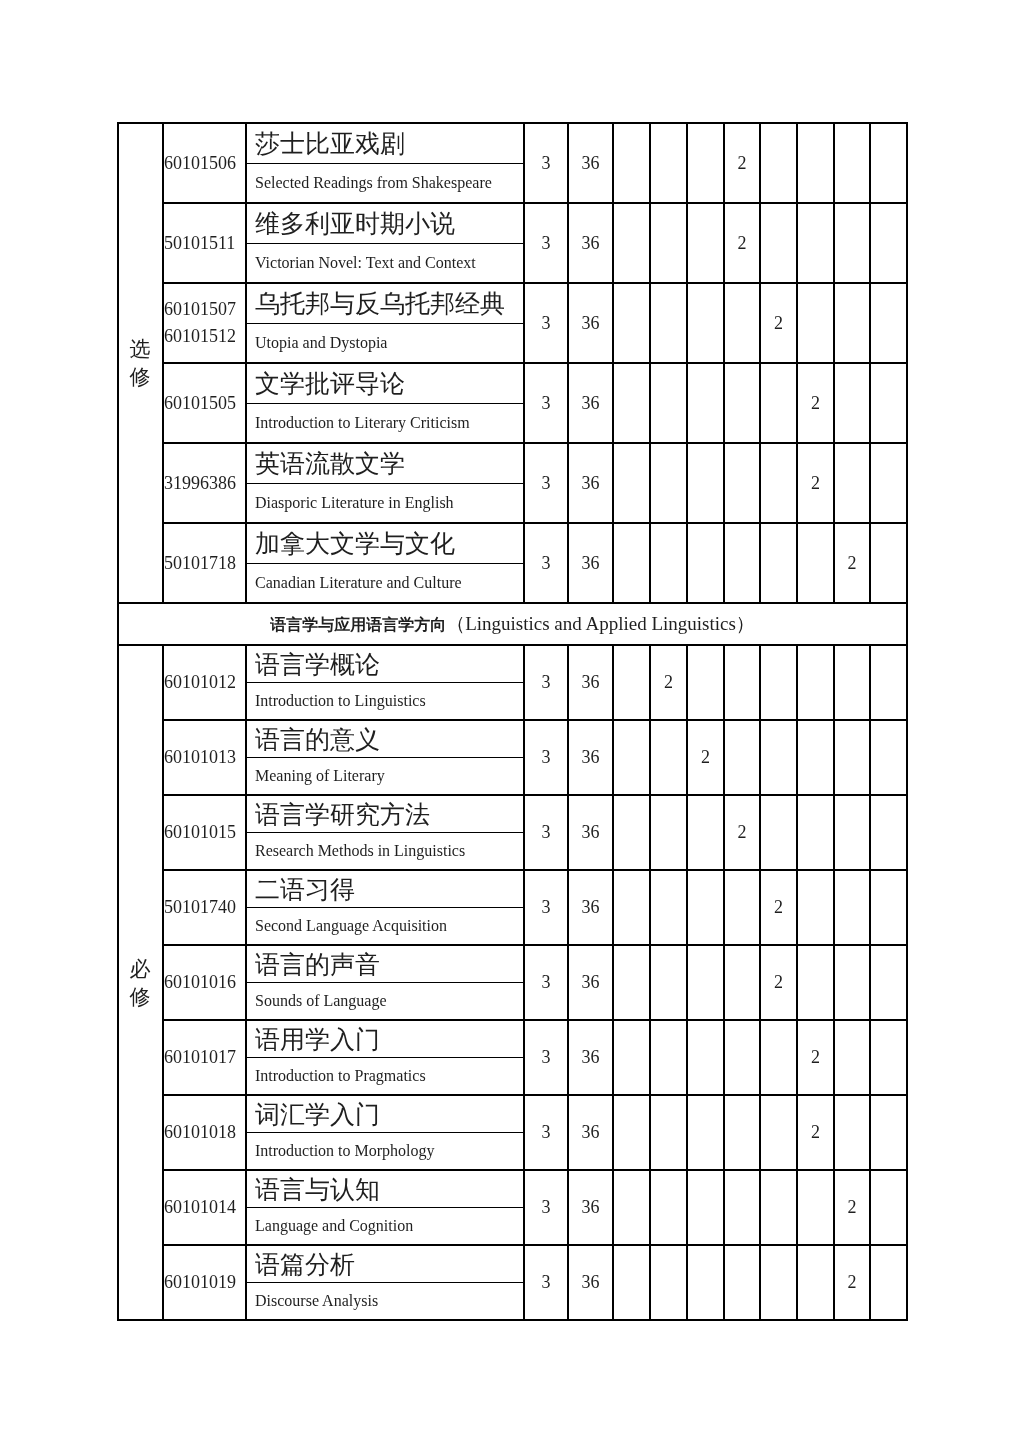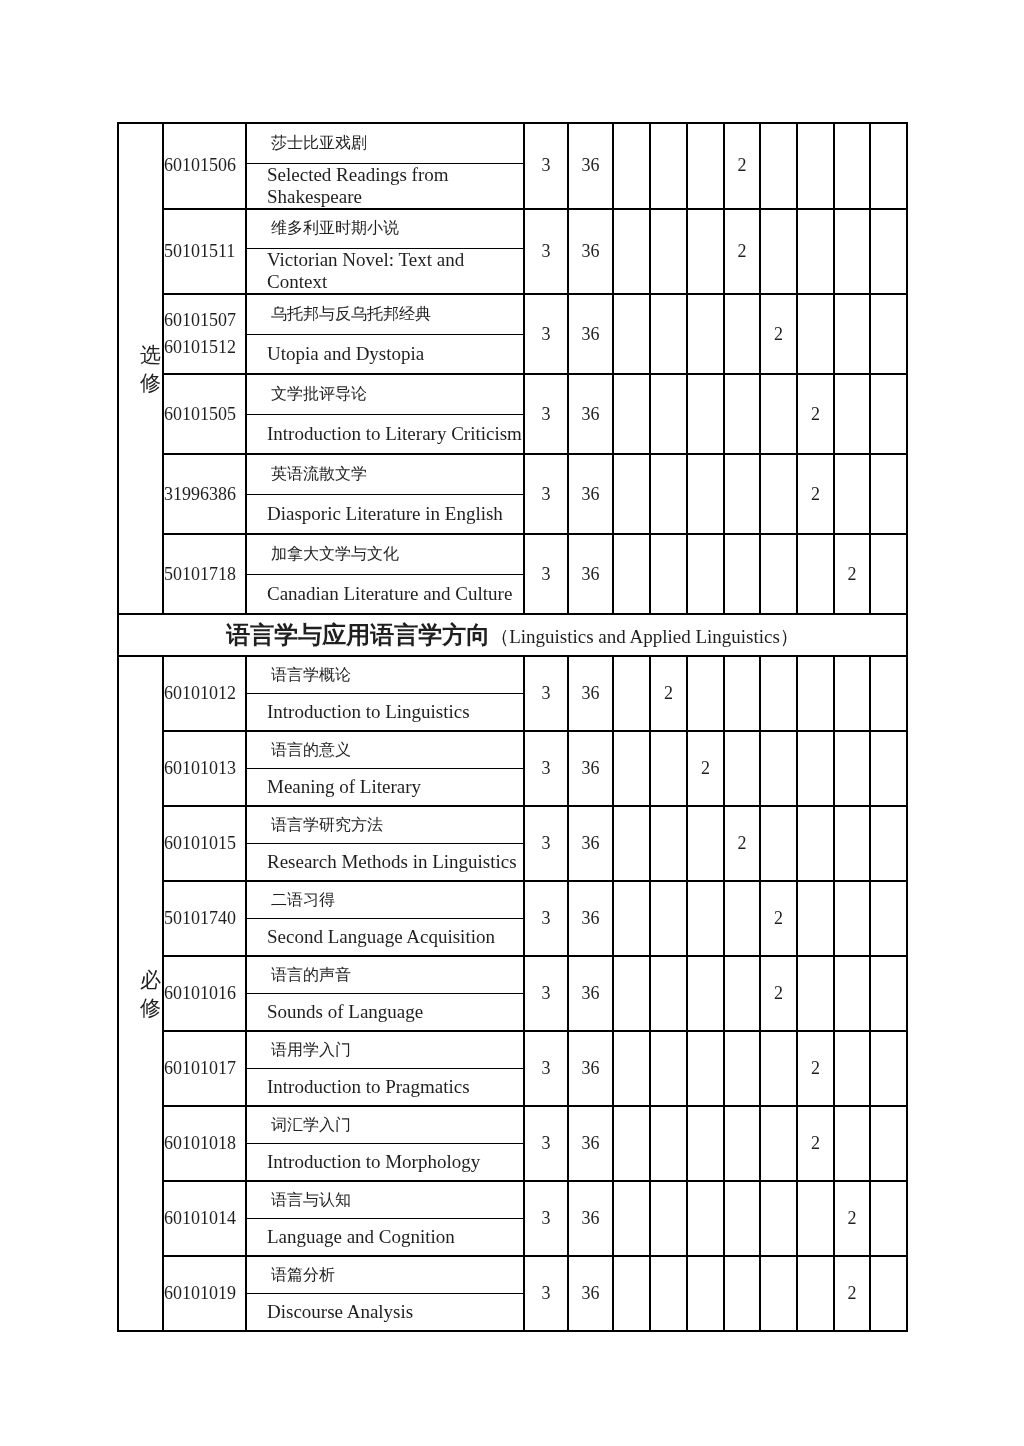--- a/index.html
+++ b/index.html
@@ -25,64 +25,64 @@
     border: 2px solid #000;
   }
   td {
     border: 2px solid #000;
     padding: 0;
     overflow: hidden;
     background: #fff;
   }
   
   td.cat-cell {
-    text-align: right;
+    text-align: center;
     vertical-align: middle;
     font-size: 21px;
     letter-spacing: 1px;
     font-family: Liberation Mono, monospace;
   }
   
   td.code-cell {
     vertical-align: middle;
     font-size: 18px;
   }
   .code-line { line-height: 27px; }
   
   td.zh-cell {
+    font-size: 25px;
+    padding-left: 8px;
+    vertical-align: middle;
+    border-bottom: 1px solid #000;
+  }
+  
+  td.en-cell {
     font-size: 16px;
-    padding-left: 24px;
-    vertical-align: middle;
-    border-bottom: 1px solid #000;
-  }
-  
-  td.en-cell {
-    font-size: 19px;
-    padding-left: 20px;
+    padding-left: 8px;
     vertical-align: middle;
     border-top: 1px solid #000;
   }
   
   td.num-cell {
     text-align: center;
     vertical-align: middle;
     font-size: 18px;
   }
   
   tr.g0 { height: 40px; }       
   tr.g1 { height: 37.5px; }     
   tr.divider-row { height: 42px; }
   td.divider-cell {
     text-align: center;
     vertical-align: middle;
   }
   .div-zh {
     font-family: "Liberation Sans", "DejaVu Sans", sans-serif;
     font-weight: bold;
-    font-size: 24px;
+    font-size: 16px;
   }
   .div-en {
     font-family: "Liberation Serif", "DejaVu Serif", serif;
     font-size: 19px;
     margin-top: 42px;
   }
 </style>
 </head>
 <body>
 

